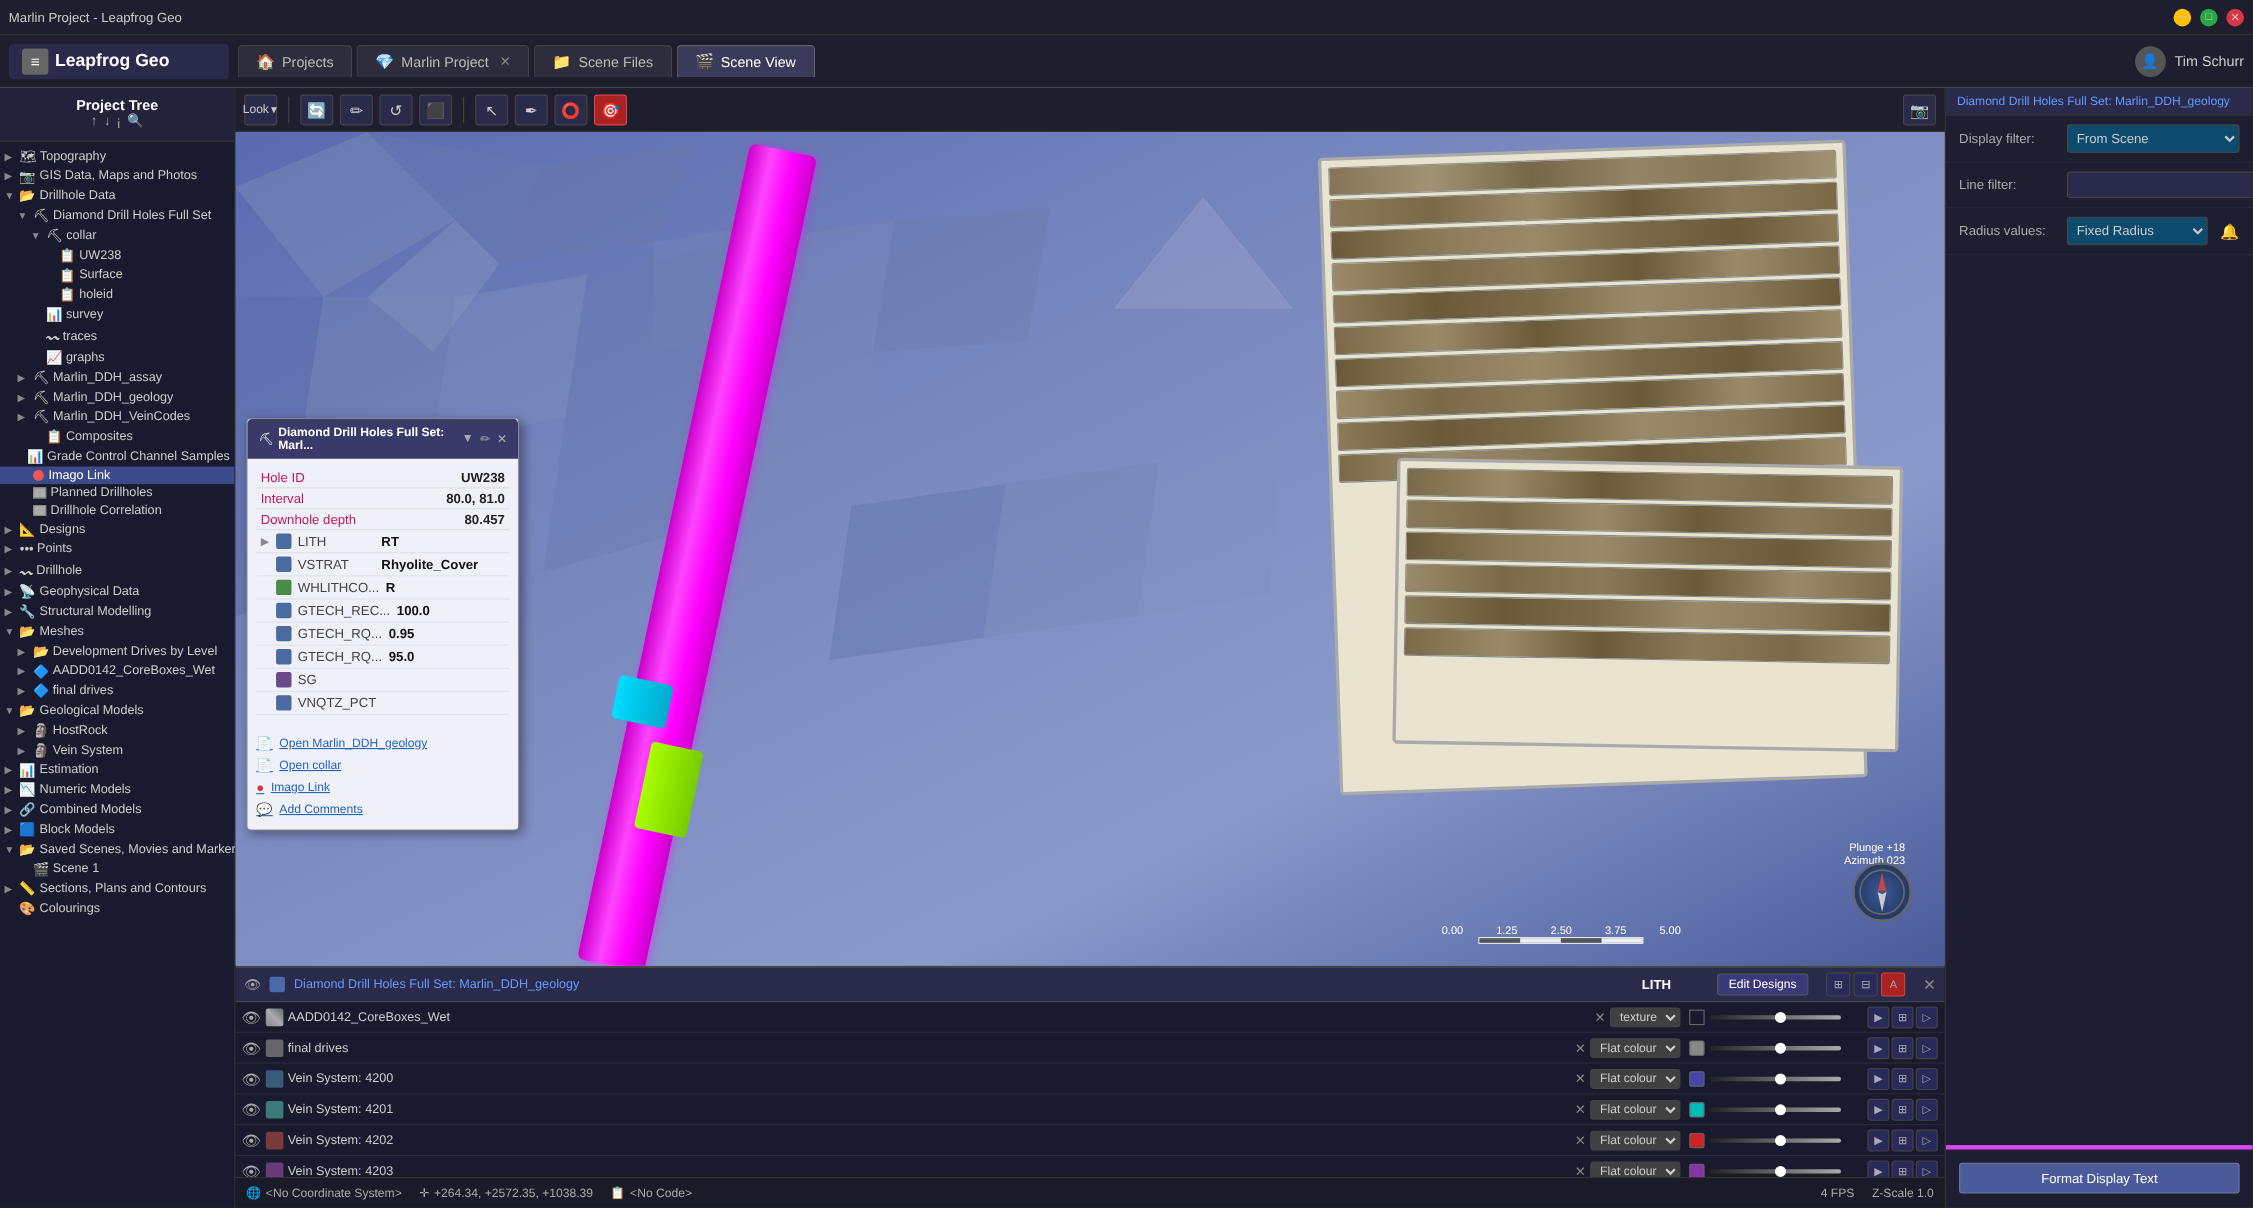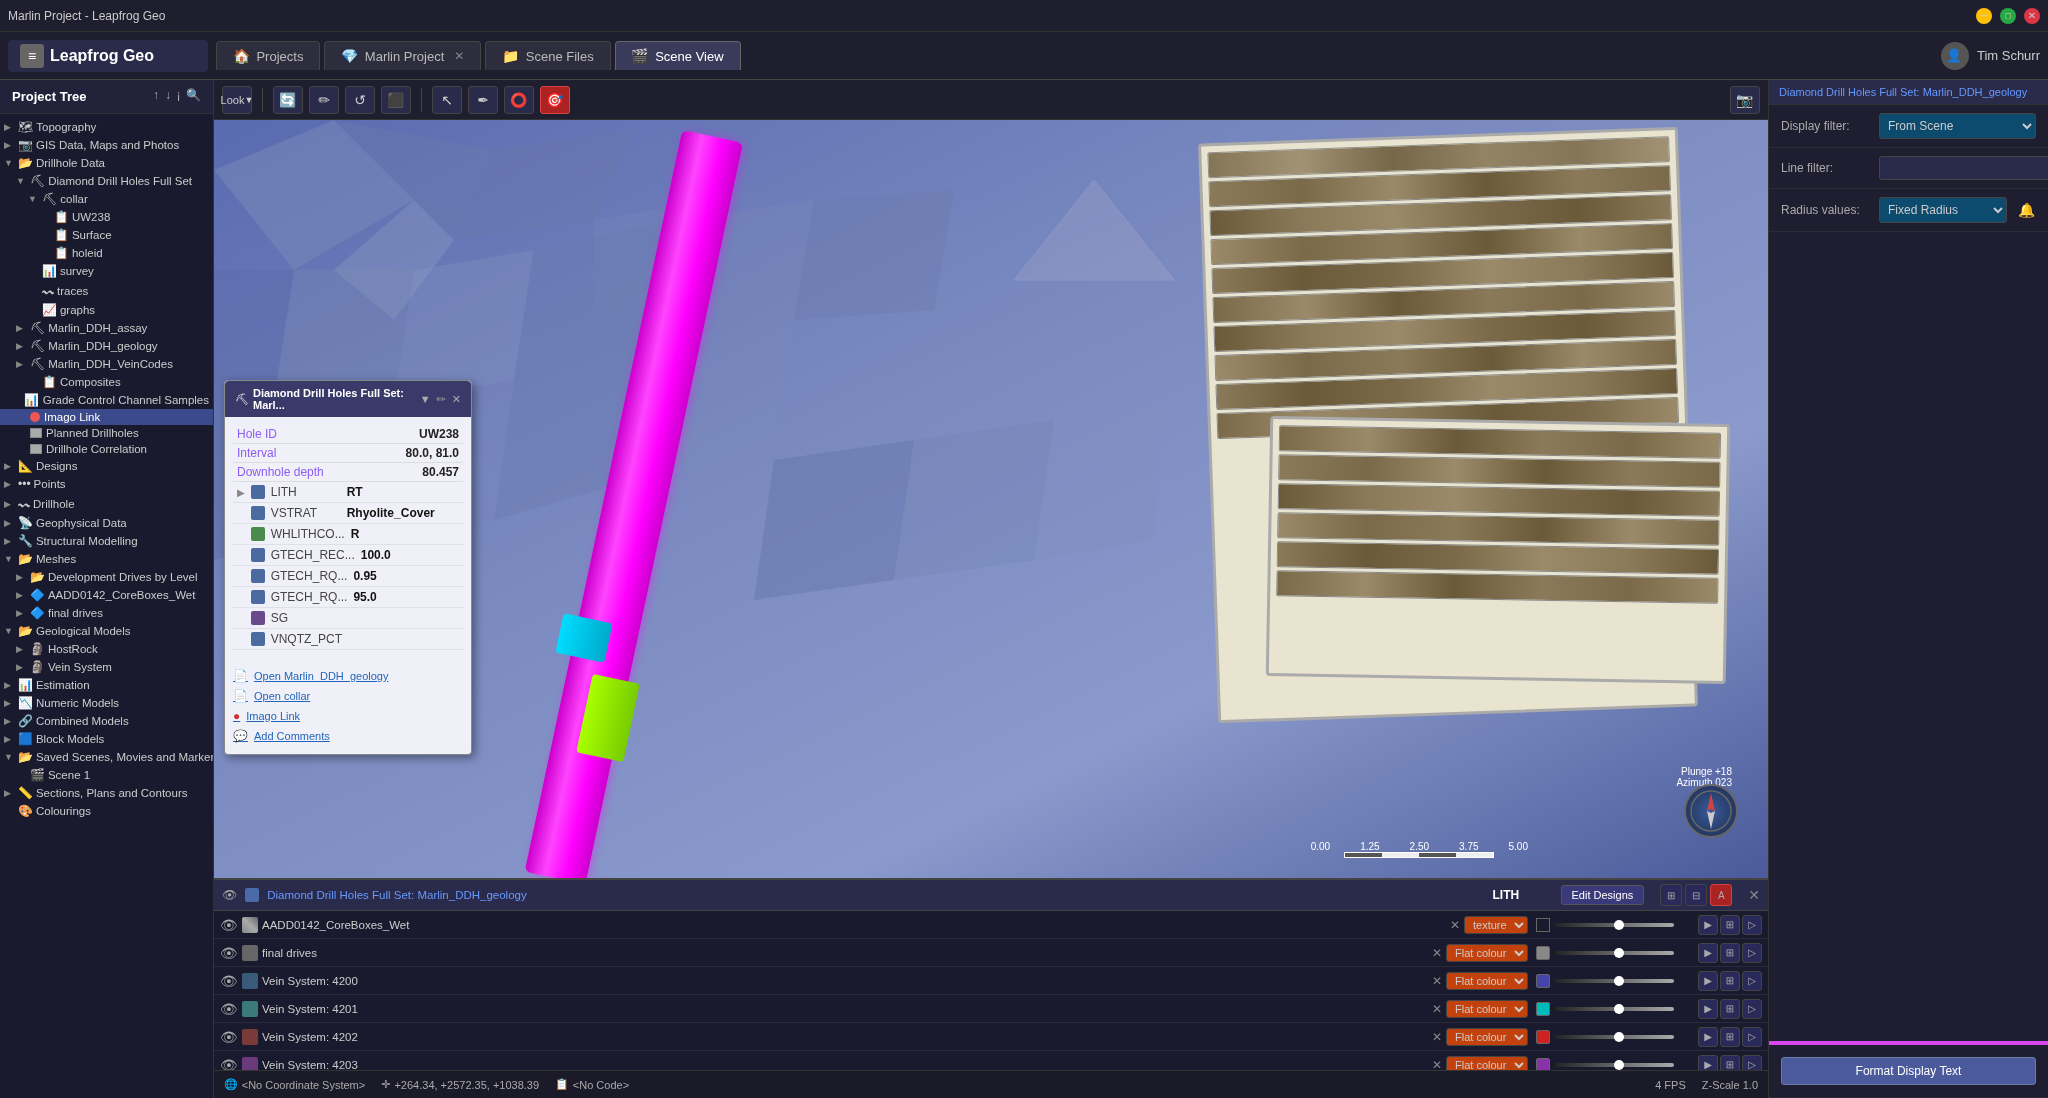--- a/index.html
+++ b/index.html
@@ -80,20 +80,21 @@
       flex-direction: column;
       overflow: hidden;
     }
     #sidebar-header {
       background: #22223a;
       padding: 8px 12px;
       display: flex;
       align-items: center;
       justify-content: space-between;
       border-bottom: 1px solid #333;
+      flex-direction: column;
     }
     #sidebar-header .title { color: #fff; font-weight: bold; font-size: 13px; }
     #sidebar-header .controls { display: flex; gap: 6px; color: #888; }
     #sidebar-tree {
       flex: 1;
       overflow-y: auto;
       padding: 4px 0;
     }
     #sidebar-tree::-webkit-scrollbar { width: 6px; }
     #sidebar-tree::-webkit-scrollbar-track { background: #1a1a2e; }
@@ -174,21 +175,21 @@
     #info-popup .popup-header .popup-title { font-weight: bold; }
     #info-popup .popup-header .popup-controls { display: flex; gap: 6px; color: #aaa; }
     #info-popup .popup-body { padding: 8px; }
     .popup-row {
       display: flex;
       justify-content: space-between;
       padding: 2px 4px;
       border-bottom: 1px solid #ddd;
       color: #222;
     }
-    .popup-row .label { color: #8b5cf6; font-weight: 500; }
+    .popup-row .label { color: #be185d; font-weight: 500; }
     .popup-row .value { color: #222; font-weight: bold; }
     .popup-data-row {
       display: flex;
       align-items: center;
       padding: 3px 4px;
       gap: 6px;
       border-bottom: 1px solid #e0e0e8;
     }
     .popup-data-row .row-icon { width: 14px; height: 14px; background: #4a6aa0; border-radius: 2px; flex-shrink: 0; }
     .popup-data-row .row-icon.green { background: #4a8a4a; }
@@ -271,21 +272,21 @@
       border-bottom: 1px solid #2a2a3a;
       padding: 0 6px;
       gap: 4px;
     }
     .layer-eye { color: #aaa; font-size: 14px; cursor: pointer; min-width: 18px; }
     .layer-icon { width: 16px; height: 16px; border-radius: 2px; flex-shrink: 0; }
     .layer-icon.gray { background: #666; }
     .layer-icon.texture { background: linear-gradient(45deg, #888, #aaa, #666); }
     .layer-name { flex: 1; color: #ccc; font-size: 11.5px; white-space: nowrap; overflow: hidden; text-overflow: ellipsis; }
     .layer-close { color: #888; font-size: 12px; cursor: pointer; }
-    .layer-dropdown { background: #c2410c; border: 1px solid #444; color: #ccc; border-radius: 3px; padding: 1px 4px; font-size: 11px; cursor: pointer; }
+    .layer-dropdown { background: #404040; border: 1px solid #444; color: #ccc; border-radius: 3px; padding: 1px 4px; font-size: 11px; cursor: pointer; }
     .layer-slider-area { width: 140px; display: flex; align-items: center; flex-shrink: 0; }
     .layer-slider {
       width: 120px;
       height: 4px;
       background: linear-gradient(90deg, #222, #aaa);
       border-radius: 2px;
       position: relative;
     }
     .layer-slider-thumb {
       position: absolute;

